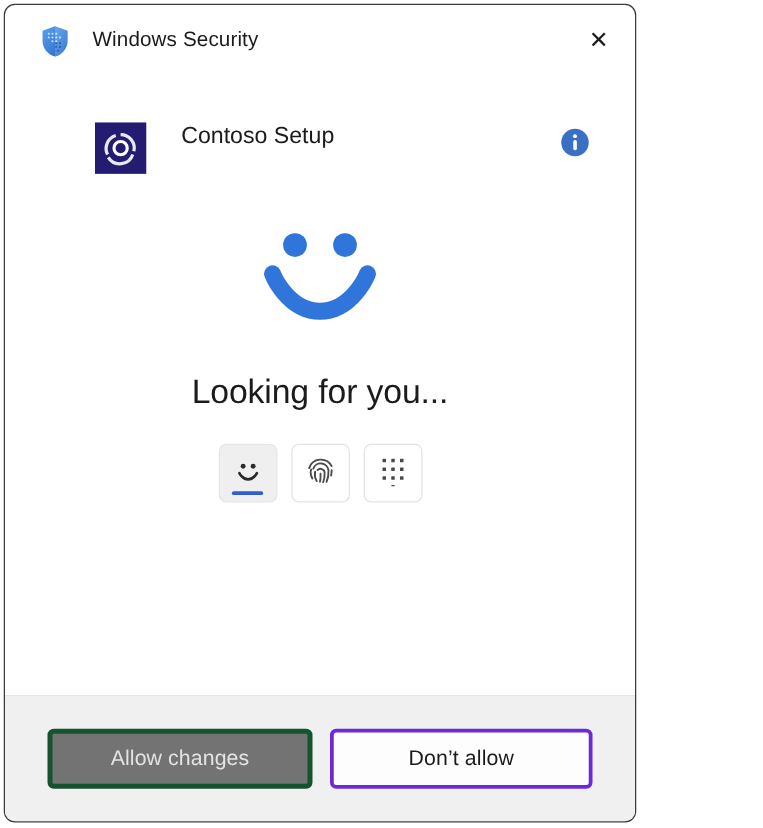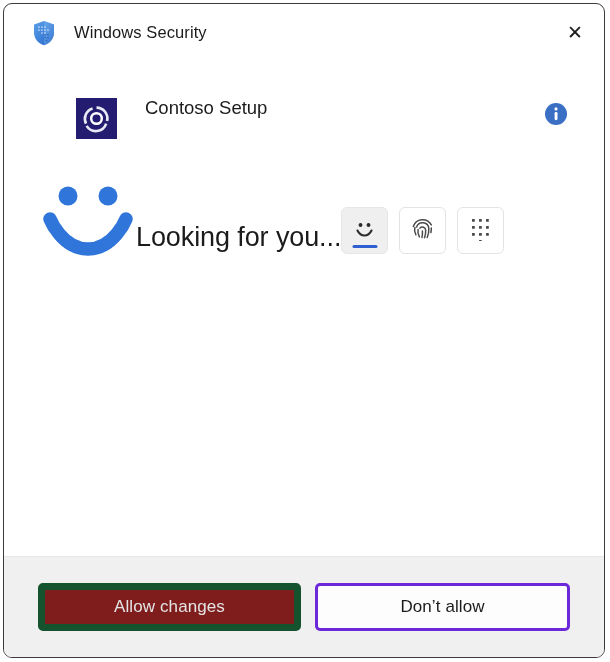--- a/index.html
+++ b/index.html
@@ -12,21 +12,21 @@
     height: 662px;
     font-family: "Liberation Sans", sans-serif;
     -webkit-font-smoothing: antialiased;
   }
 
   
   .dialog {
     position: absolute;
     left: 3px;
     top: 3px;
-    width: 602px;
+    width: 506px;
     height: 655px;
     background: #ffffff;
     border: 1px solid #3b3b3b;
     border-radius: 9px;
     box-sizing: border-box;
     overflow: hidden;
     display: flex;
     flex-direction: column;
   }
 
@@ -129,21 +129,21 @@
     top: 8px;
     width: 24px;
     height: 24px;
     cursor: default;
   }
 
   
   .hello-area {
     margin-top: 38px;
     display: flex;
-    flex-direction: row;
+    flex-direction: column;
     align-items: center;
   }
   .hello-face {
     width: 96px;
     height: 80px;
     position: relative;
   }
   .status-text {
     margin-top: 41px;
     font-size: 27px;
@@ -204,23 +204,23 @@
     border-radius: 5px;
     font-size: 17px;
     display: flex;
     align-items: center;
     justify-content: center;
     box-sizing: border-box;
     cursor: default;
     letter-spacing: 0.1px;
   }
   .btn-disabled {
-    background: #7f1d1d;
+    background: #737373;
     color: #e4e4e4;
-    border: 7px solid #14532d;
+    border: 4px solid #14532d;
   }
   .btn-default {
     background: #fdfdfd;
     color: #1b1b1b;
     border: 3px solid #6d28d9;
   }
 </style>
 </head>
 <body>
 

